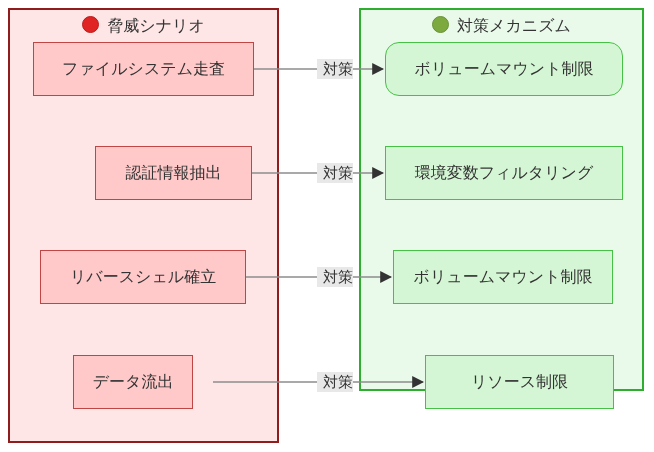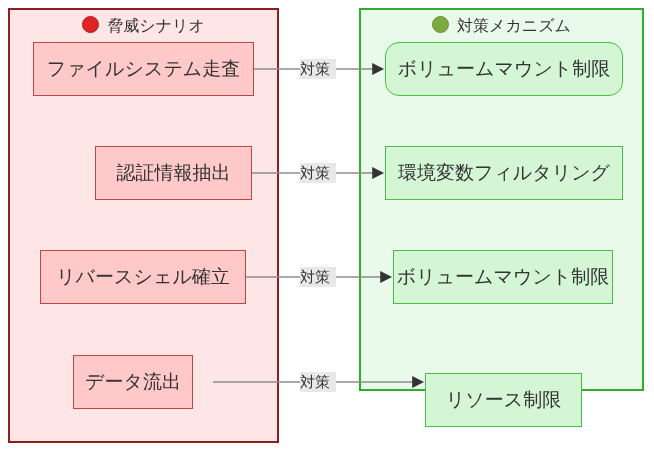--- a/index.html
+++ b/index.html
@@ -35,56 +35,57 @@
   .dot{
     width:17px;height:17px;border-radius:50%;
     flex:0 0 auto;
   }
   .dot.red{background:var(--threat-dot);border:1px solid var(--threat-dot-border);box-sizing:border-box;}
   .dot.green{background:var(--mitigation-dot);border:1px solid var(--mitigation-dot-border);box-sizing:border-box;}
   .node{
     position:absolute;
     box-sizing:border-box;
     display:flex;align-items:center;justify-content:center;
-    font-size:19px;
+    font-size:16px;
     border-style:solid;border-width:1.5px;
     height:54px;
   }
   .node.threat{
     background:var(--threat-node-bg);
     border-color:var(--threat-node-border);
   }
   .node.mitigation{
     background:var(--mitigation-node-bg);
     border-color:var(--mitigation-node-border);
   }
   .n-l1{left:33px;top:42px;width:221px;}
   .n-l2{left:63px;top:146px;width:157px;margin-left:32px;}
   .n-l3{left:40px;top:250px;width:206px;}
   .n-l4{left:73px;top:355px;width:120px;}
   .n-r1{left:385px;top:42px;width:238px;border-radius:14px;}
   .n-r2{left:385px;top:146px;width:238px;}
   .n-r3{left:393px;top:250px;width:220px;}
-  .n-r4{left:425px;top:373px;width:157px;}
+  .n-r4{left:425px;top:355px;width:189px;}
   .edges-svg{
     position:absolute;left:0;top:0;width:654px;height:452px;
     pointer-events:none;
   }
   .edge-line{
     stroke:var(--edge-line);
     stroke-width:1.5;
     fill:none;
   }
   .edge-label{
     position:absolute;
     width:36px;height:20px;
-    line-height:20px;text-align:left;
+    line-height:20px;text-align:right;
     font-size:15px;
     background:var(--edge-label-bg);
     color:var(--text);
+    margin-left:17px;
   }
   .el-1{left:300px;top:59px;}
   .el-2{left:300px;top:163px;}
   .el-3{left:300px;top:267px;}
   .el-4{left:300px;top:372px;}
 </style>
 </head>
 <body>
 
 <div class="canvas">

